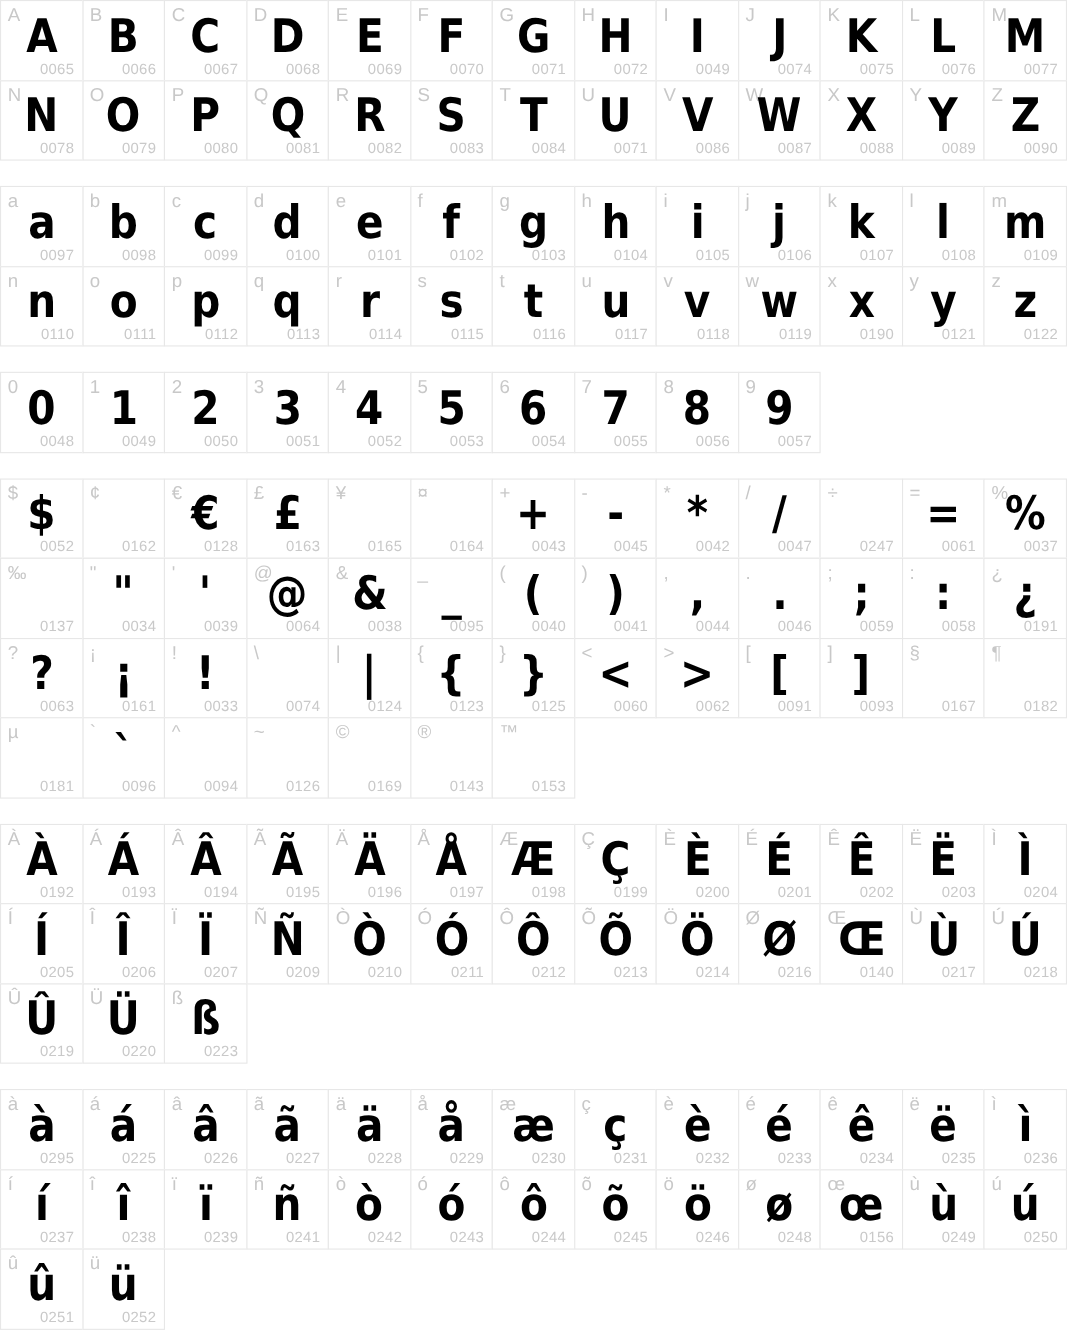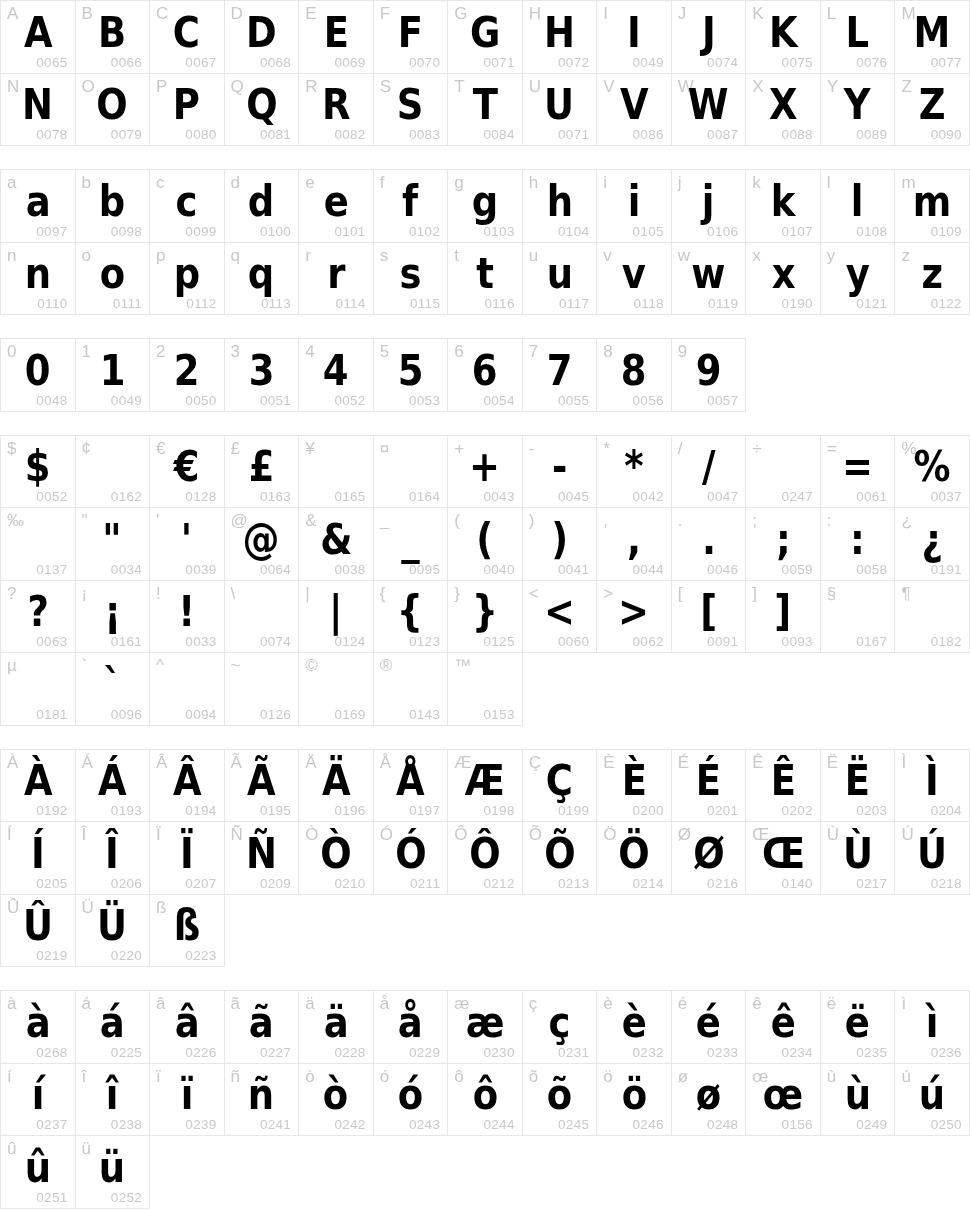--- a/index.html
+++ b/index.html
@@ -1028,21 +1028,21 @@
         </div>
       </div>
     </div>
     <div class="section">
       <div class="grid-row">
         <div class="cell">
           <span class="ref-label">à</span>
           <span class="glyph">
             <span>à</span>
           </span>
-          <span class="code">0268</span>
+          <span class="code">0295</span>
         </div>
         <div class="cell">
           <span class="ref-label">á</span>
           <span class="glyph">
             <span>á</span>
           </span>
           <span class="code">0225</span>
         </div>
         <div class="cell">
           <span class="ref-label">â</span>

